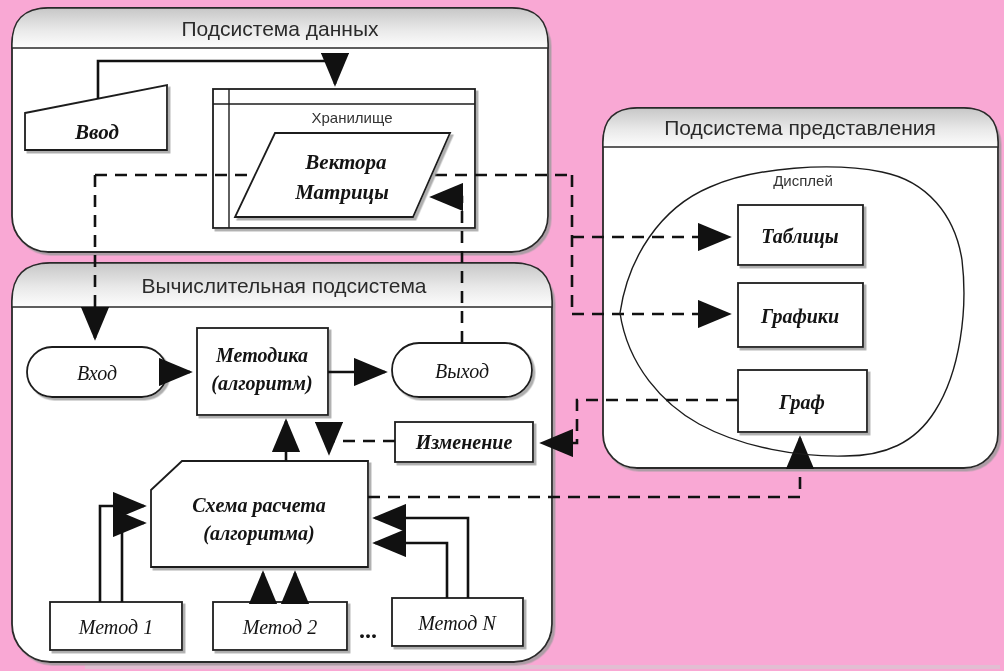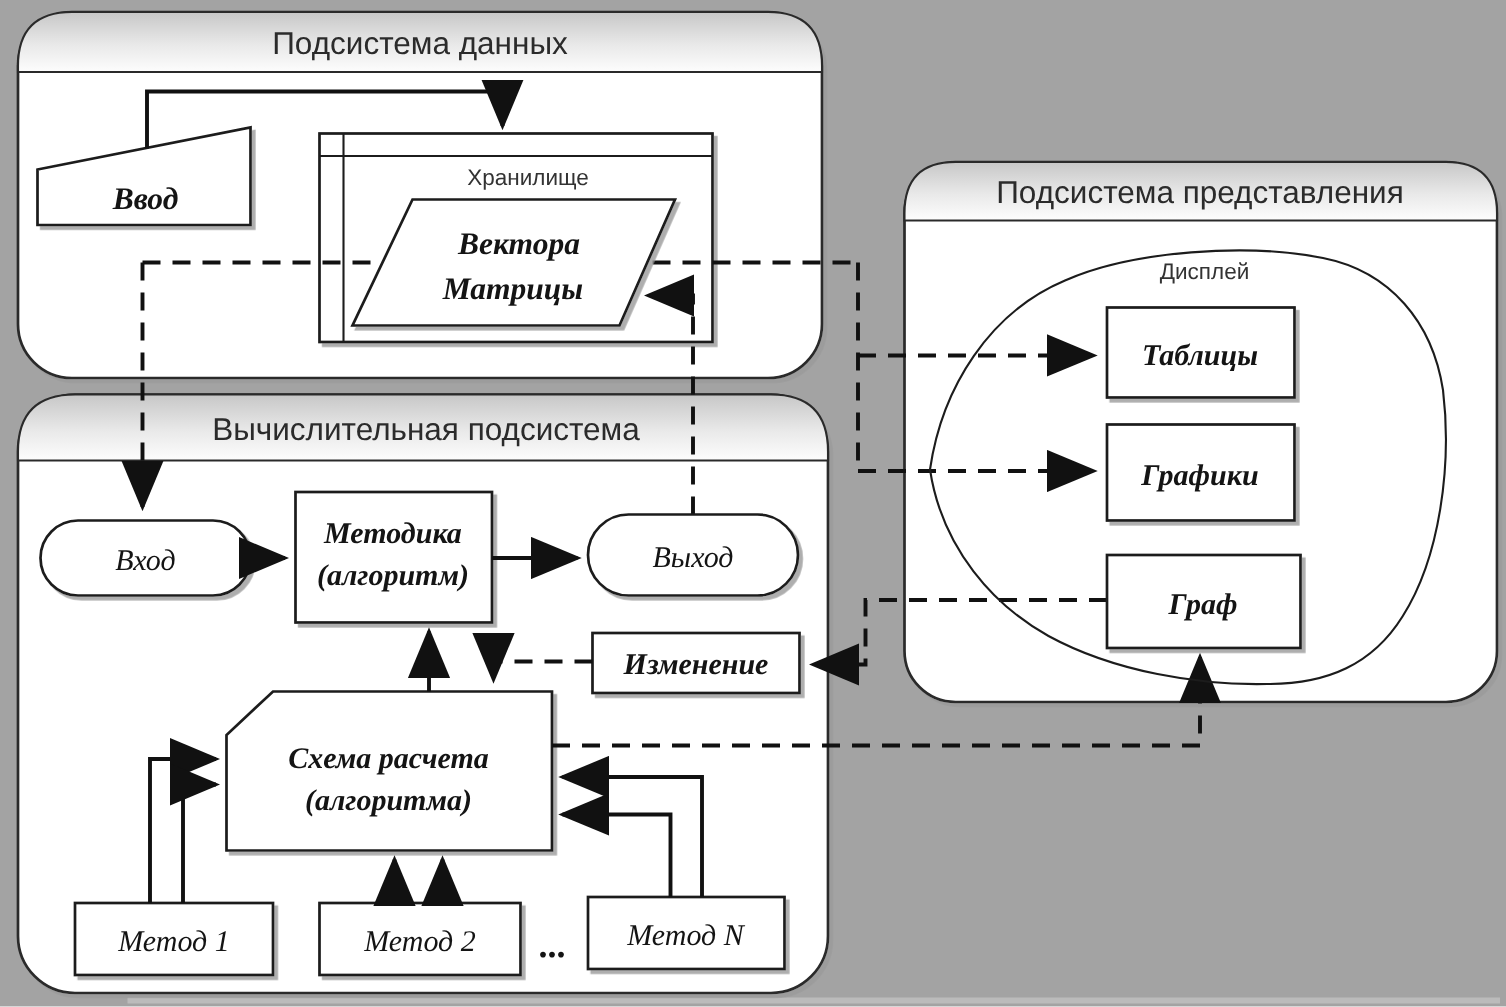--- a/index.html
+++ b/index.html
@@ -1,16 +1,16 @@
 <!DOCTYPE html>
 <html><head>
 <meta charset="utf-8">
 <style>
   html,body{margin:0;padding:0;background:#ffffff;}
-  .stage{position:relative;width:1004px;height:671px;background:#a3a3a3;overflow:hidden;
+  .stage{position:relative;width:1004px;height:671px;background:#f9a8d4;overflow:hidden;
          font-family:"Liberation Sans",sans-serif;}
   svg{position:absolute;left:0;top:0;}
   text{fill:#141414;}
   .sys-title{font-family:"Liberation Sans",sans-serif;font-size:21px;fill:#2b2b2b;}
   .small-label{font-family:"Liberation Sans",sans-serif;font-size:15px;fill:#333;}
   .node-label{font-family:"Liberation Serif","DejaVu Serif",serif;font-style:italic;font-weight:700;font-size:20px;}
   .node-label-lg{font-family:"Liberation Serif","DejaVu Serif",serif;font-style:italic;font-weight:700;font-size:21px;}
   .plain-italic{font-family:"Liberation Serif","DejaVu Serif",serif;font-style:italic;font-weight:400;font-size:20px;}
   .dots{font-family:"Liberation Serif","DejaVu Serif",serif;font-weight:700;font-size:24px;}
   .shape{fill:#ffffff;stroke:#1c1c1c;stroke-width:1.8;}

